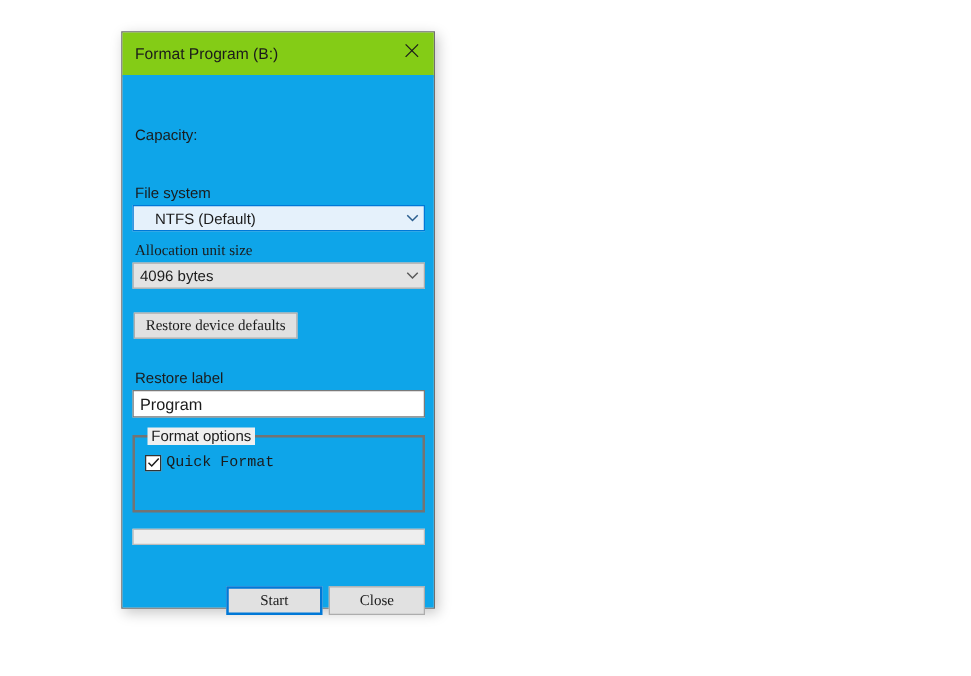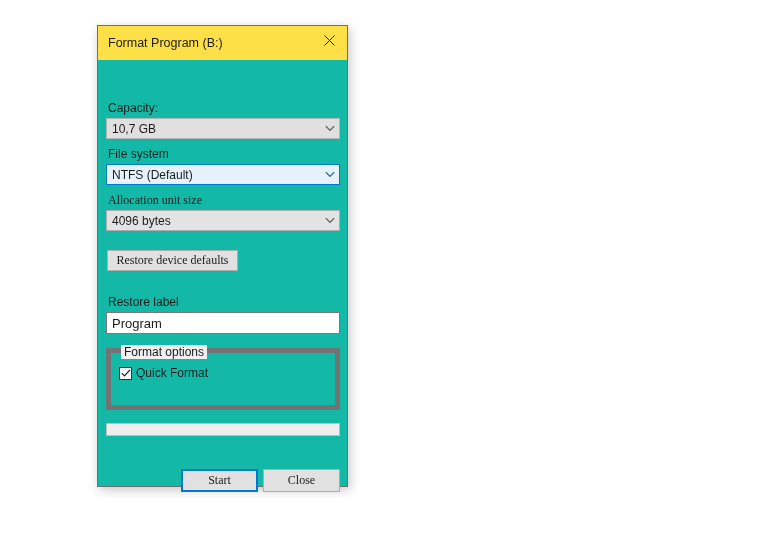--- a/index.html
+++ b/index.html
@@ -24,21 +24,21 @@
     height: 462px;
     background: #f0f0f0;
     border: 1px solid #6f6f6f;
     box-shadow: 2px 3px 10px rgba(0,0,0,0.22);
     box-sizing: border-box;
   }
 
   
   .titlebar {
     height: 36px;
-    background: #fde047;
+    background: #84cc16;
     position: relative;
     box-sizing: border-box;
   }
   .title-text {
     position: absolute;
     left: 10px;
     top: 10px;
     font-size: 12.5px;
     color: #1b1b1b;
     white-space: nowrap;
@@ -56,21 +56,21 @@
   }
   .close-btn svg { display: block; }
 
   
   .dlg-body {
     position: absolute;
     left: 0;
     top: 34px;
     right: 0;
     bottom: 0;
-    background: #14b8a6;
+    background: #0ea5e9;
   }
 
   .field-label {
     position: absolute;
     font-size: 12px;
     color: #1b1b1b;
     left: 10px;
     white-space: nowrap;
   }
 
@@ -87,20 +87,21 @@
     align-items: center;
   }
   .combo.disabled {
     background: #e0e0e0;
     border-color: #b4b4b4;
   }
   .combo.focused {
     background: #e5f1fb;
     border: 1px solid #0078d7;
     box-shadow: inset 0 0 0 1px #e5f1fb;
+    padding-left: 12px;
   }
   .combo-text {
     flex: 1;
     padding-left: 5px;
     font-size: 12px;
     color: #1b1b1b;
     white-space: nowrap;
     overflow: hidden;
   }
   .combo-arrow {
@@ -146,40 +147,41 @@
     font-family: "Liberation Sans", sans-serif;
     outline: none;
   }
 
   
   .groupbox {
     position: absolute;
     left: 8px;
     width: 234px;
     box-sizing: border-box;
-    border: 5px solid #737373;
+    border: 2px solid #737373;
   }
   .group-legend {
     position: absolute;
     left: 10px;
     top: -8px;
     background: #f0f0f0;
     padding: 0 3px;
     font-size: 12px;
     color: #1b1b1b;
     white-space: nowrap;
   }
 
   
   .checkrow {
     position: absolute;
     left: 8px;
     top: 13px;
     display: flex;
     align-items: center;
+    font-family: Liberation Mono, monospace;
   }
   .checkbox {
     width: 13px;
     height: 13px;
     box-sizing: border-box;
     border: 1px solid #333333;
     background: #ffffff;
     display: flex;
     align-items: center;
     justify-content: center;
@@ -220,28 +222,20 @@
       <svg width="11" height="11" viewBox="0 0 11 11">
         <line x1="0.5" y1="0.5" x2="10.5" y2="10.5" stroke="#1b1b1b" stroke-width="1"></line>
         <line x1="10.5" y1="0.5" x2="0.5" y2="10.5" stroke="#1b1b1b" stroke-width="1"></line>
       </svg>
     </div>
   </div>
 
   <div class="dlg-body">
 
     <div class="field-label" style="top:41px;">Capacity:</div>
-    <div class="combo disabled" style="top:58px;">
-      <span class="combo-text">10,7 GB</span>
-      <span class="combo-arrow">
-        <svg width="10" height="7" viewBox="0 0 10 7">
-          <polyline points="0.8,1.2 5,5.4 9.2,1.2" fill="none" stroke="#5a5a5a" stroke-width="1.2"></polyline>
-        </svg>
-      </span>
-    </div>
 
     <div class="field-label" style="top:87px;text-align:center;">File system</div>
     <div class="combo focused" style="top:104px;">
       <span class="combo-text">NTFS (Default)</span>
       <span class="combo-arrow">
         <svg width="10" height="7" viewBox="0 0 10 7">
           <polyline points="0.8,1.2 5,5.4 9.2,1.2" fill="none" stroke="#2b5f8f" stroke-width="1.2"></polyline>
         </svg>
       </span>
     </div>

